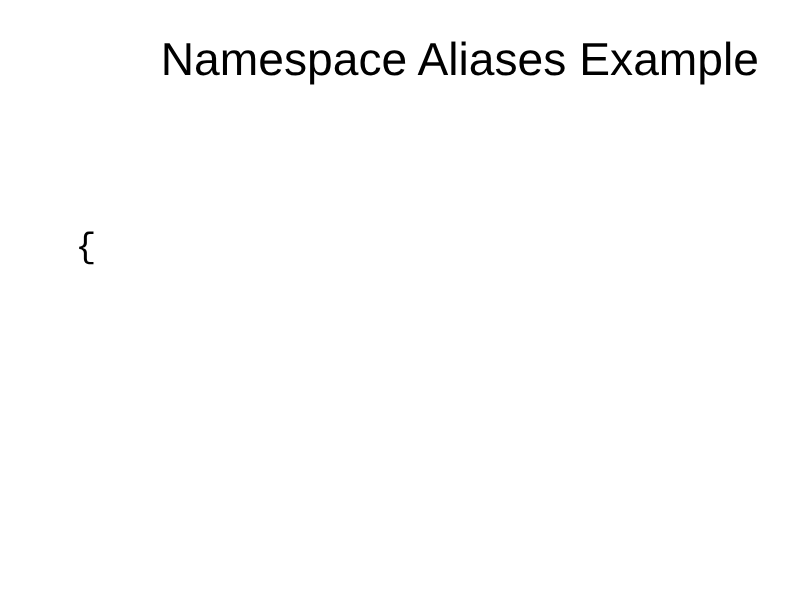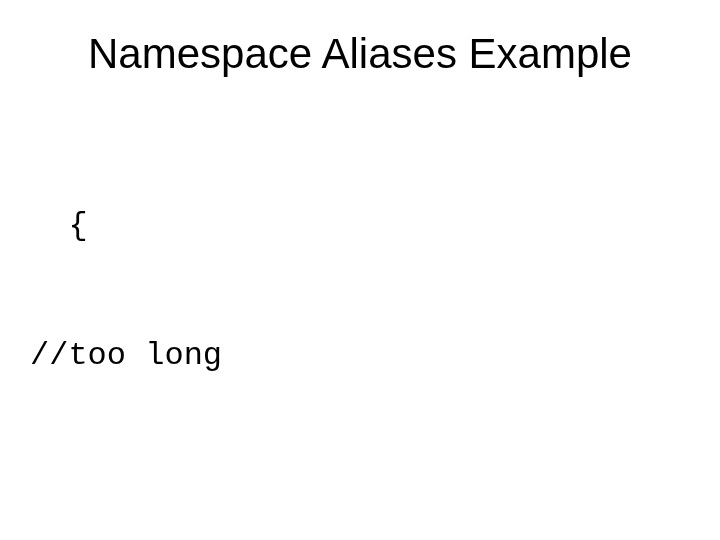--- a/index.html
+++ b/index.html
@@ -14,21 +14,21 @@
   }
   .slide {
     box-sizing: border-box;
     width: 720px;
     height: 540px;
     padding: 20px 30px 30px 30px;
   }
   .title {
     font-size: 42px;
     font-weight: 400;
-    text-align: center;
+    text-align: right;
     margin: 10px 0 40px 0;
     font-family: Arial, Helvetica, sans-serif;
   }
   .code {
     font-family: "Courier New", Courier, monospace;
     font-size: 32px;
     line-height: 1.35;
     white-space: pre;
     margin-left: 0;
   }
@@ -37,17 +37,16 @@
   }
 </style>
 </head>
 <body>
 
 <div class="slide">
   <div class="title">Namespace Aliases Example</div>
 
   <div class="code block">
     <div>  {</div>
-    <div>//too long</div>
     
   </div>
 
 </div>
 
 </body></html>

